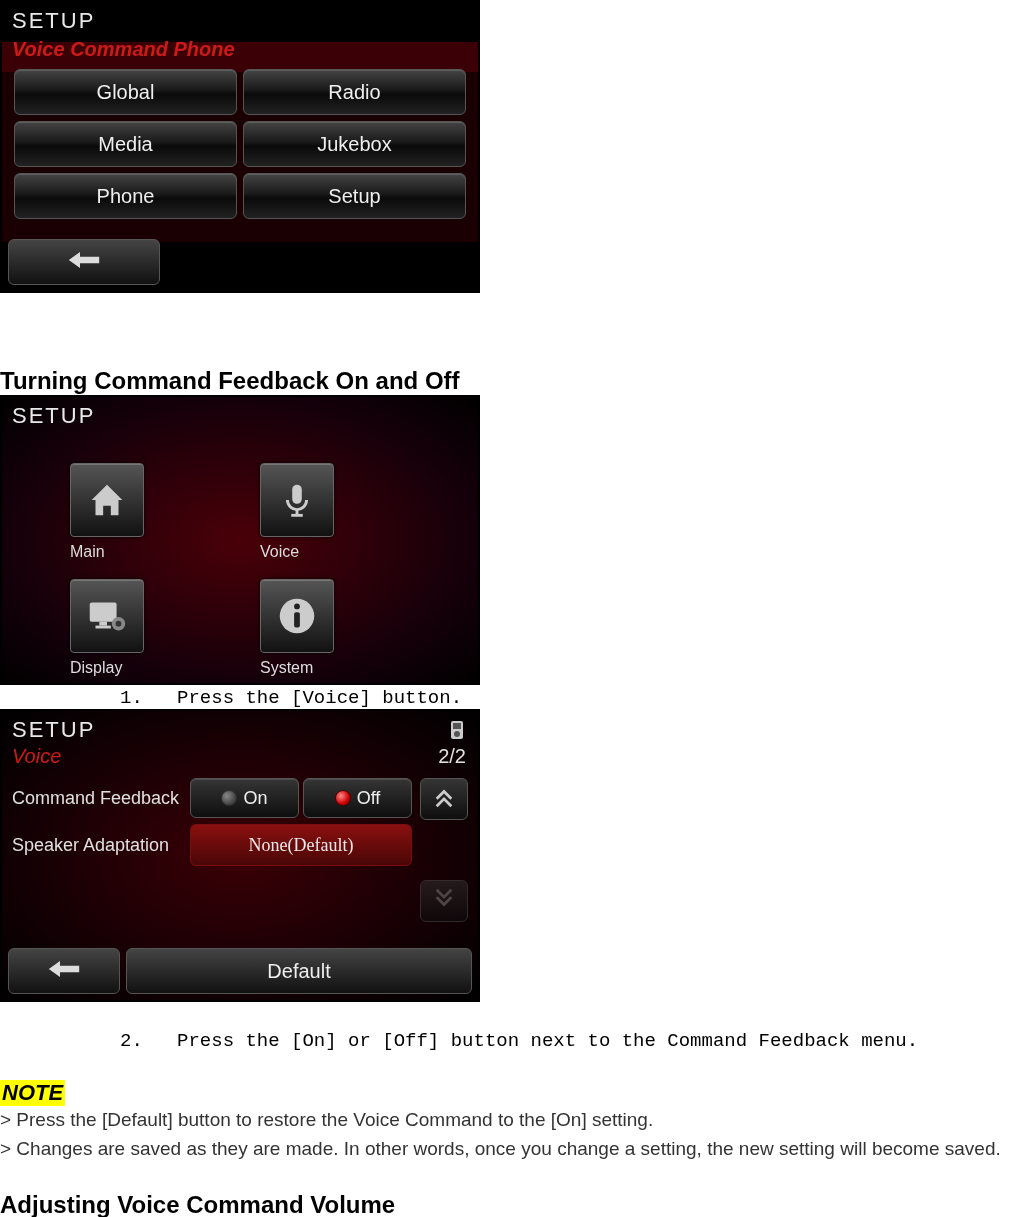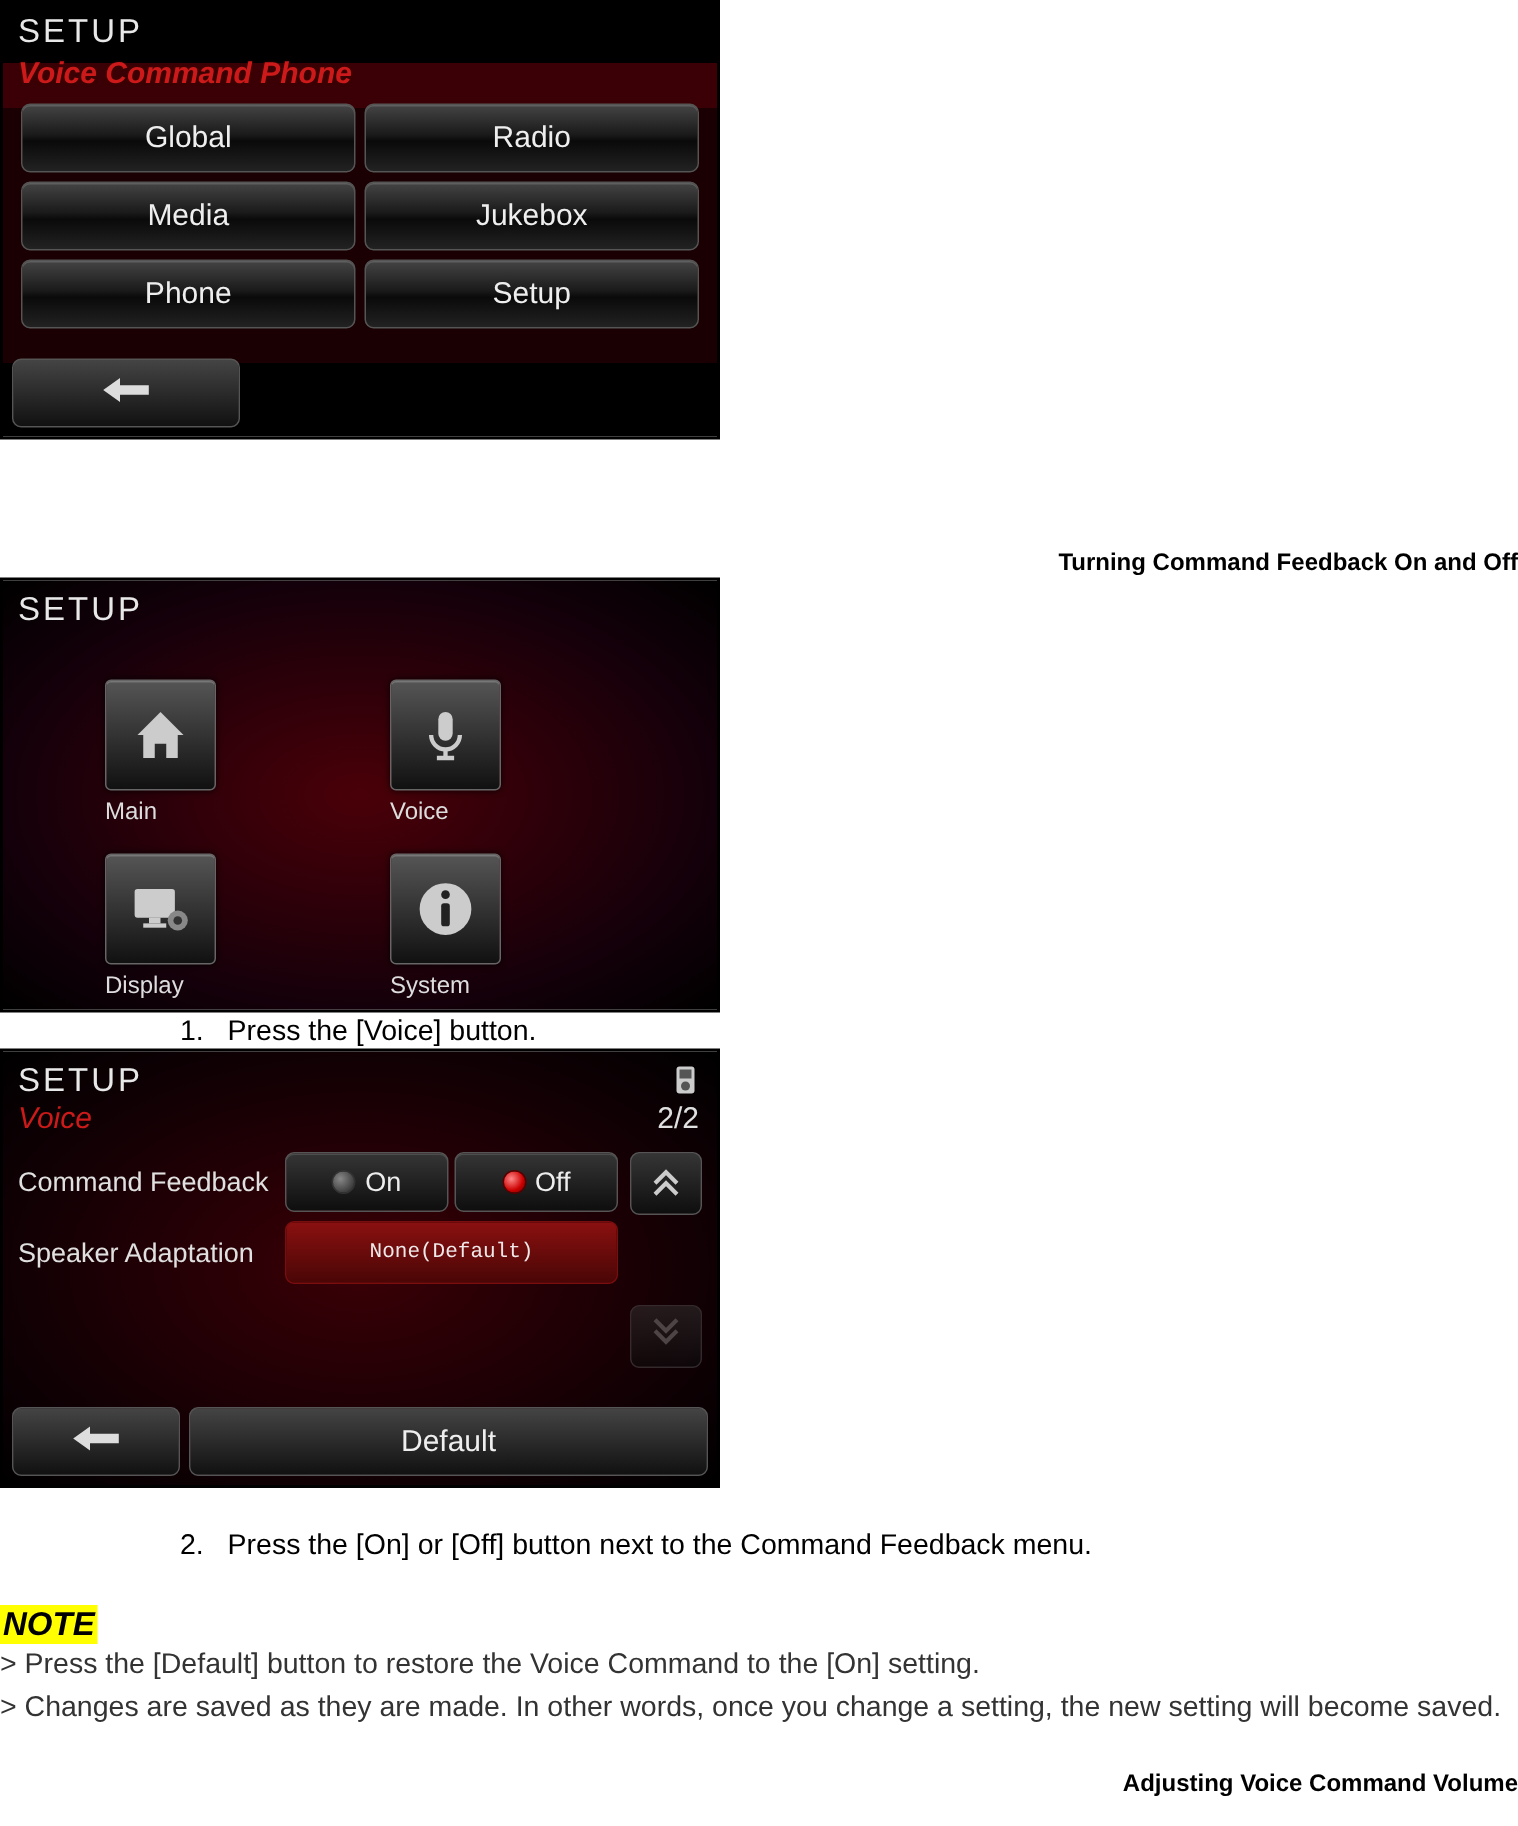--- a/index.html
+++ b/index.html
@@ -73,29 +73,28 @@
     height: 44px;
     flex: 0 0 150px;
     display: flex;
     align-items: center;
     justify-content: center;
   }
   .back-button svg { width: 40px; height: 22px; }
   
   .section-heading {
     font-family: Verdana, Arial, sans-serif;
-    font-size: 16px;
+    font-size: 24px;
     font-weight: bold;
     margin: 0;
     padding: 0;
     color: #000;
-    text-align: right;
   }
   .step-line {
-    font-family: Liberation Sans, sans-serif;
+    font-family: Liberation Mono, monospace;
     font-size: 19px;
     margin: 0;
   }
   .note-label {
     display: inline-block;
     background: #ffff00;
     font-weight: bold;
     font-style: italic;
     font-size: 22px;
     font-family: Verdana, Arial, sans-serif;
@@ -232,22 +231,22 @@
     background: radial-gradient(circle at 35% 35%, #ff8888, #cc0000 60%, #660000);
     border: 1px solid #550000;
   }
   .red-btn {
     flex: 1;
     height: 40px;
     border-radius: 6px;
     border: 1px solid #7a0d0d;
     background: linear-gradient(#8a1010, #4a0606);
     color: #f0e8e8;
-    font-family: Liberation Mono, monospace;
-    font-size: 14px;
+    font-family: Liberation Serif, serif;
+    font-size: 18px;
     display: flex;
     align-items: center;
     justify-content: center;
   }
   .arrow-col {
     display: flex;
     flex-direction: column;
     gap: 60px;
   }
   .arrow-btn {

